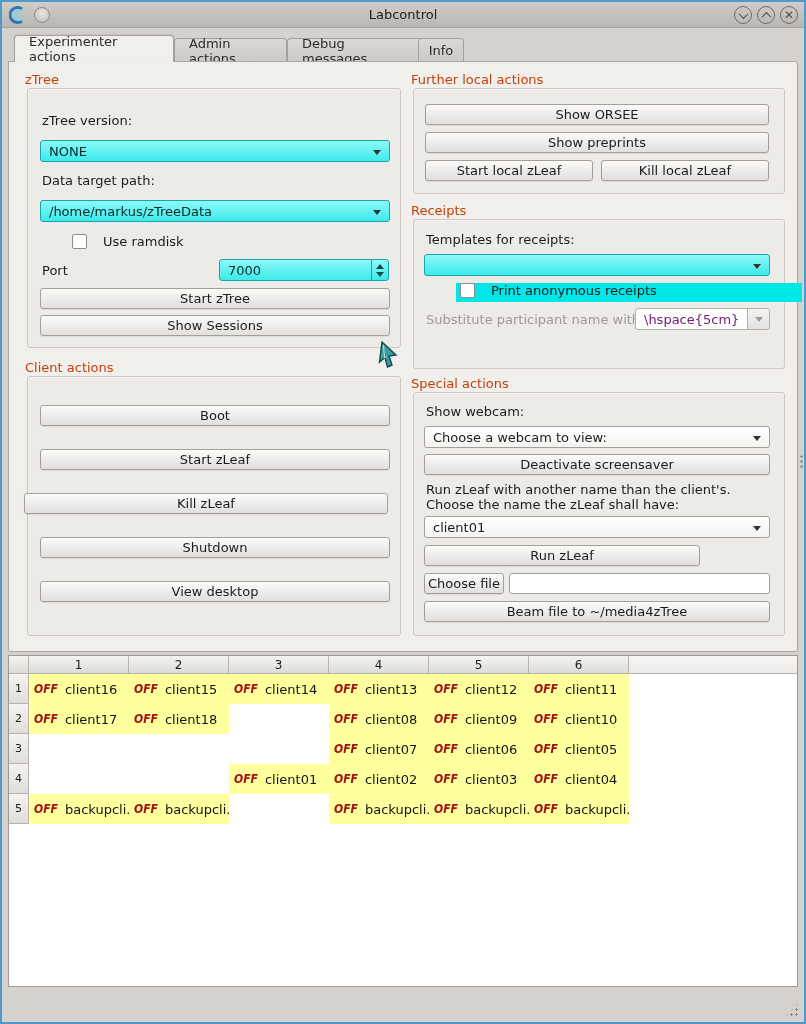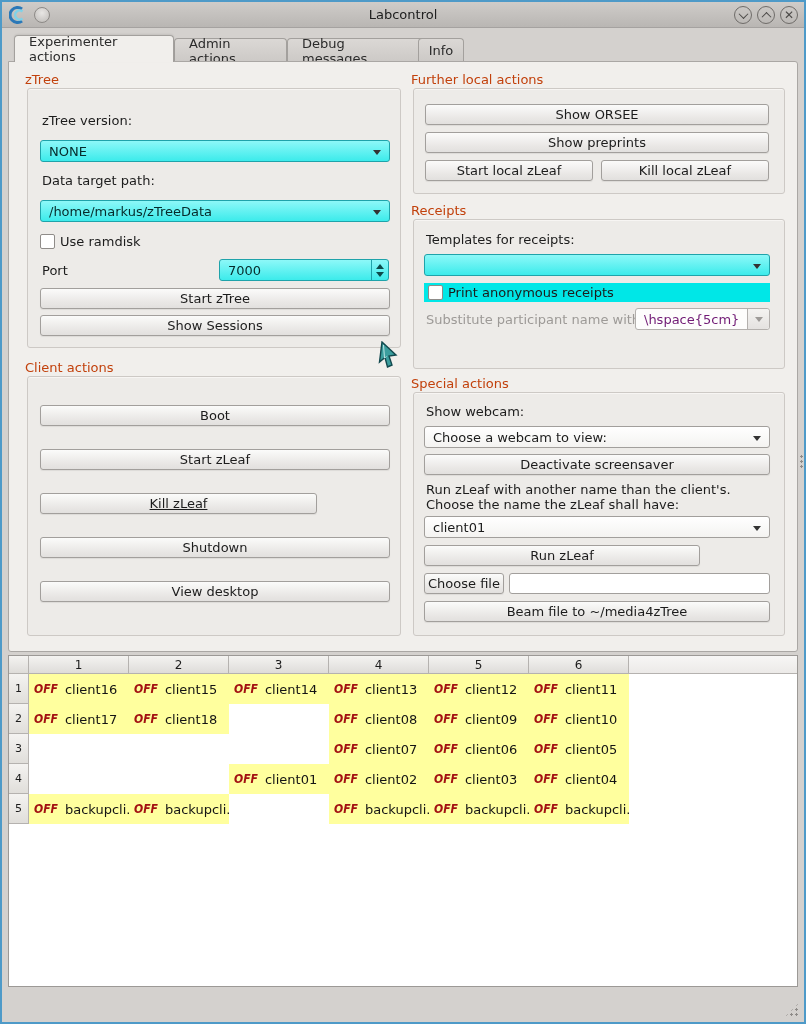--- a/index.html
+++ b/index.html
@@ -110,21 +110,21 @@
     display: flex; align-items: center; padding: 0 8px; font-size: 13px; color: #062a2a;
   }
   .spin .arrows {
     position: absolute; right: 0; top: 0; bottom: 0; width: 17px;
     border-left: 1px solid #1fa3aa; display: flex; flex-direction: column;
     align-items: center; justify-content: center; gap: 3px;
   }
   .tri-up { width: 0; height: 0; border-left: 4px solid transparent; border-right: 4px solid transparent; border-bottom: 5px solid #0d4a4a; }
   .tri-down { width: 0; height: 0; border-left: 4px solid transparent; border-right: 4px solid transparent; border-top: 5px solid #0d4a4a; }
   
-  .checkrow { position: absolute; display: flex; align-items: center; gap: 5px; font-size: 13px; }
+  .checkrow { position: absolute; display: flex; align-items: flex-start; gap: 16px; font-size: 13px; margin-left: 32px; }
   .checkrow.cyanstrip { background: #00e7e7; padding-left: 4px; }
   .checkbox {
     width: 15px; height: 15px; background: #fff; border: 1px solid #8f8c89;
     border-radius: 2px; flex: 0 0 auto; position: relative;
   }
   .checkbox.checked::after {
     content: "✔"; position: absolute; left: 1px; top: -2px;
     font-size: 13px; color: #1c1c1c;
   }
   .input {
@@ -233,21 +233,21 @@
         <span class="tri-down"></span>
       </span>
     </div>
     <div class="btn" style="left:31px; top:226px; width:350px;">Start zTree</div>
     <div class="btn" style="left:31px; top:253px; width:350px;">Show Sessions</div>
 
     <div class="grouplabel" style="left:16px; top:298px;">Client actions</div>
     <div class="groupbox" style="left:18px; top:314px; width:374px; height:260px;"></div>
     <div class="btn" style="left:31px; top:343px; width:350px;">Boot</div>
     <div class="btn" style="left:31px; top:387px; width:350px;">Start zLeaf</div>
-    <div class="btn" style="left:31px; top:431px; width:277px;text-decoration:underline;">Kill zLeaf</div>
+    <div class="btn" style="left:15px; top:431px; width:364px;">Kill zLeaf</div>
     <div class="btn" style="left:31px; top:475px; width:350px;">Shutdown</div>
     <div class="btn" style="left:31px; top:519px; width:350px;">View desktop</div>
 
     <div class="grouplabel" style="left:402px; top:10px;">Further local actions</div>
     <div class="groupbox" style="left:404px; top:26px; width:372px; height:106px;"></div>
     <div class="btn" style="left:416px; top:42px; width:344px;">Show ORSEE</div>
     <div class="btn" style="left:416px; top:70px; width:344px;">Show preprints</div>
     <div class="btn" style="left:416px; top:98px; width:168px;">Start local zLeaf</div>
     <div class="btn" style="left:592px; top:98px; width:168px;">Kill local zLeaf</div>
 

